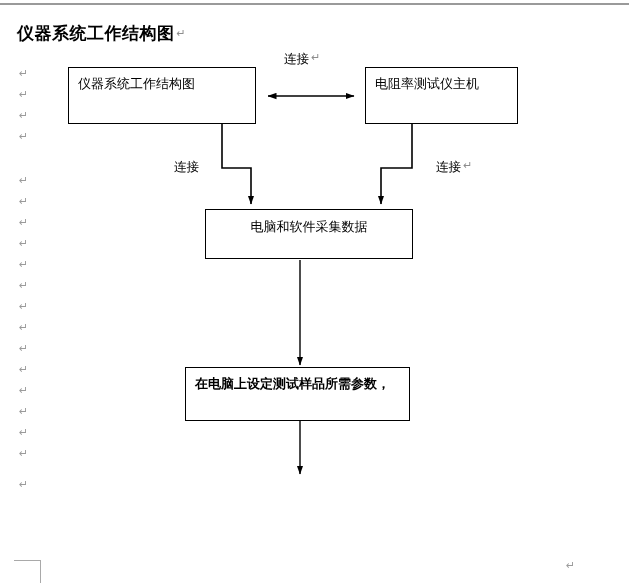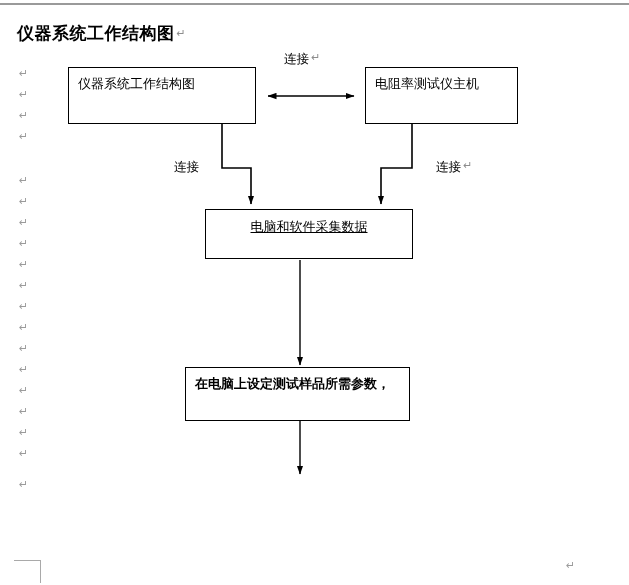--- a/index.html
+++ b/index.html
@@ -56,21 +56,21 @@
     box-sizing:border-box;
     font-size:13px;
     color:#000;
     font-family:"DejaVu Sans","Liberation Sans",sans-serif;
     line-height:20px;
   }
   .node .txt{
     display:block;
     padding:6px 9px 0 9px;
   }
-  .node.center .txt{ text-align:center; padding-top:7px;text-decoration:underline; }
+  .node.center .txt{ text-align:center; padding-top:7px; }
   .node.center{ }
 
   
   svg.wires{
     position:absolute;left:0;top:0;width:629px;height:585px;
     pointer-events:none;
   }
 
   
   .wire-label{

